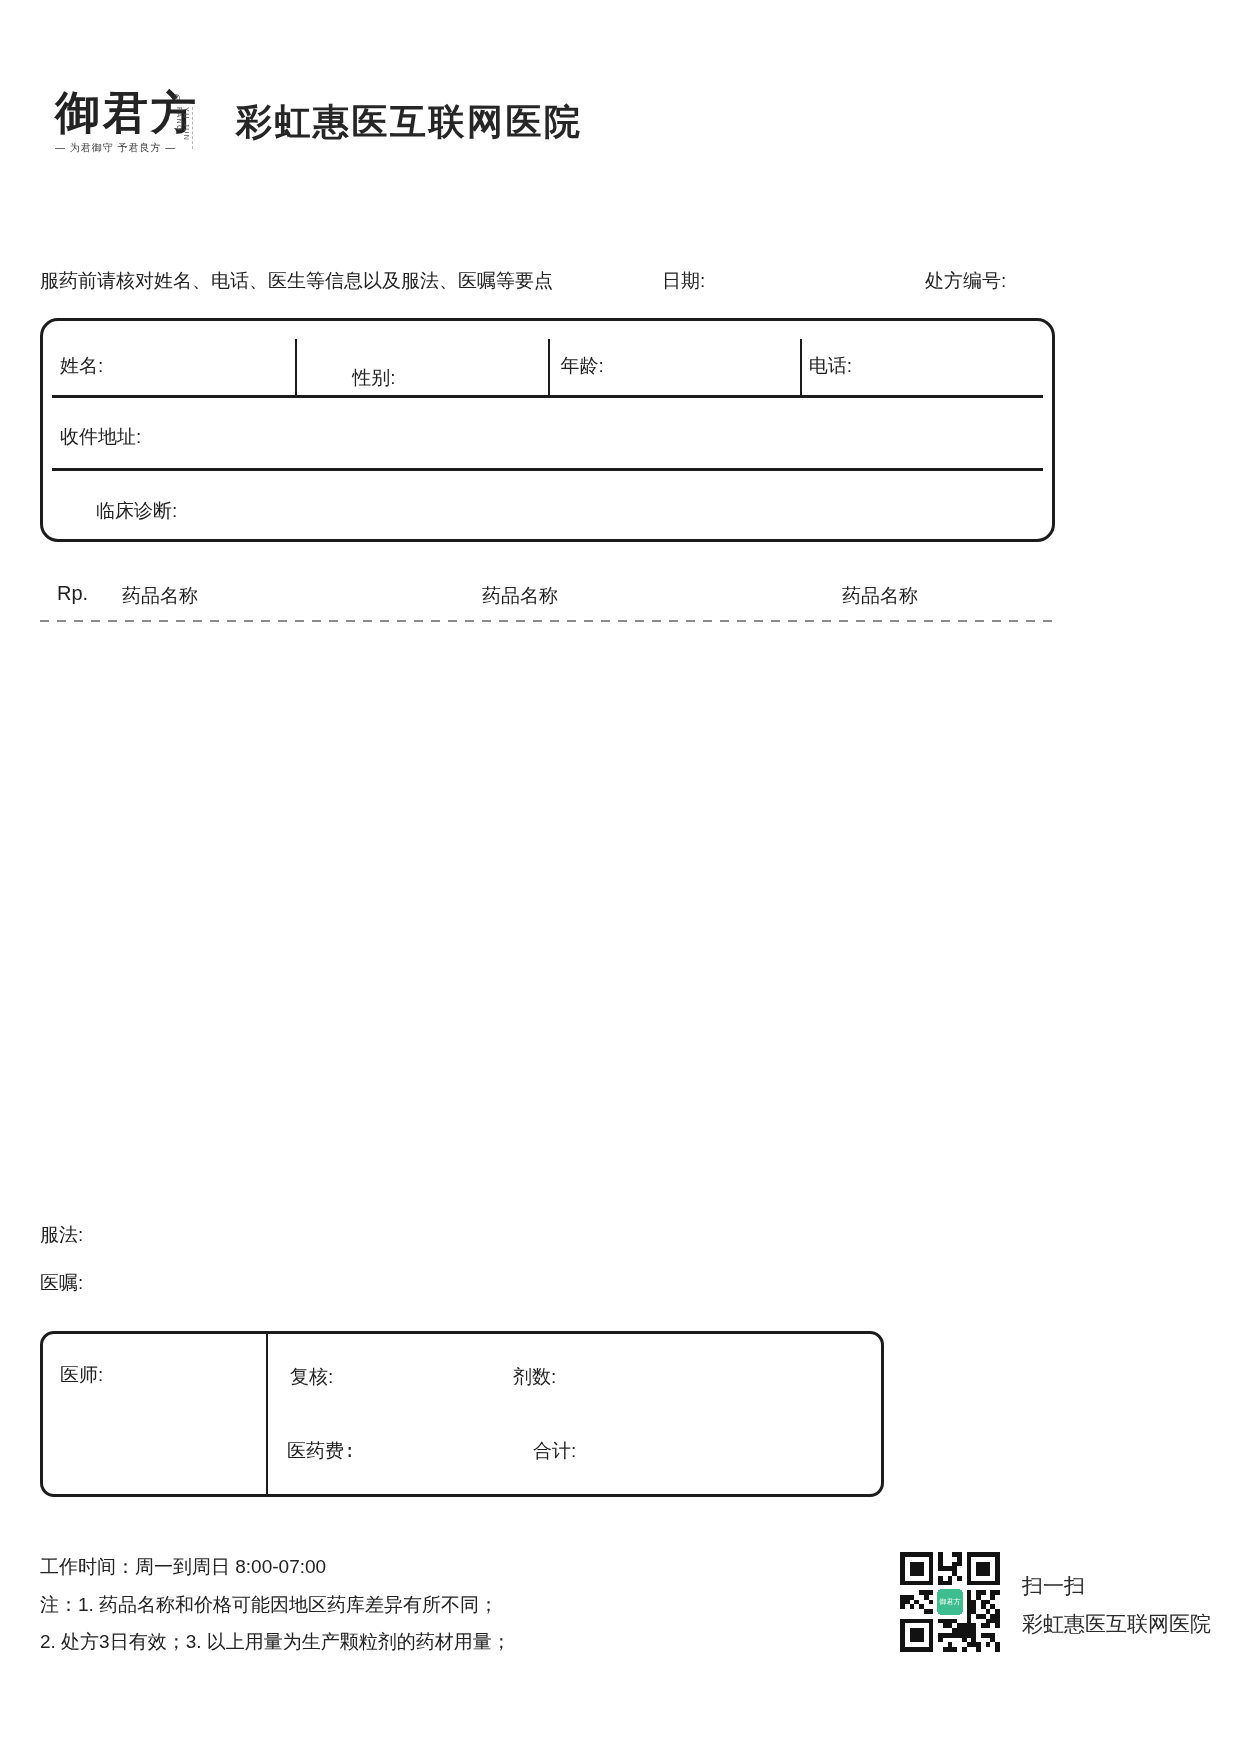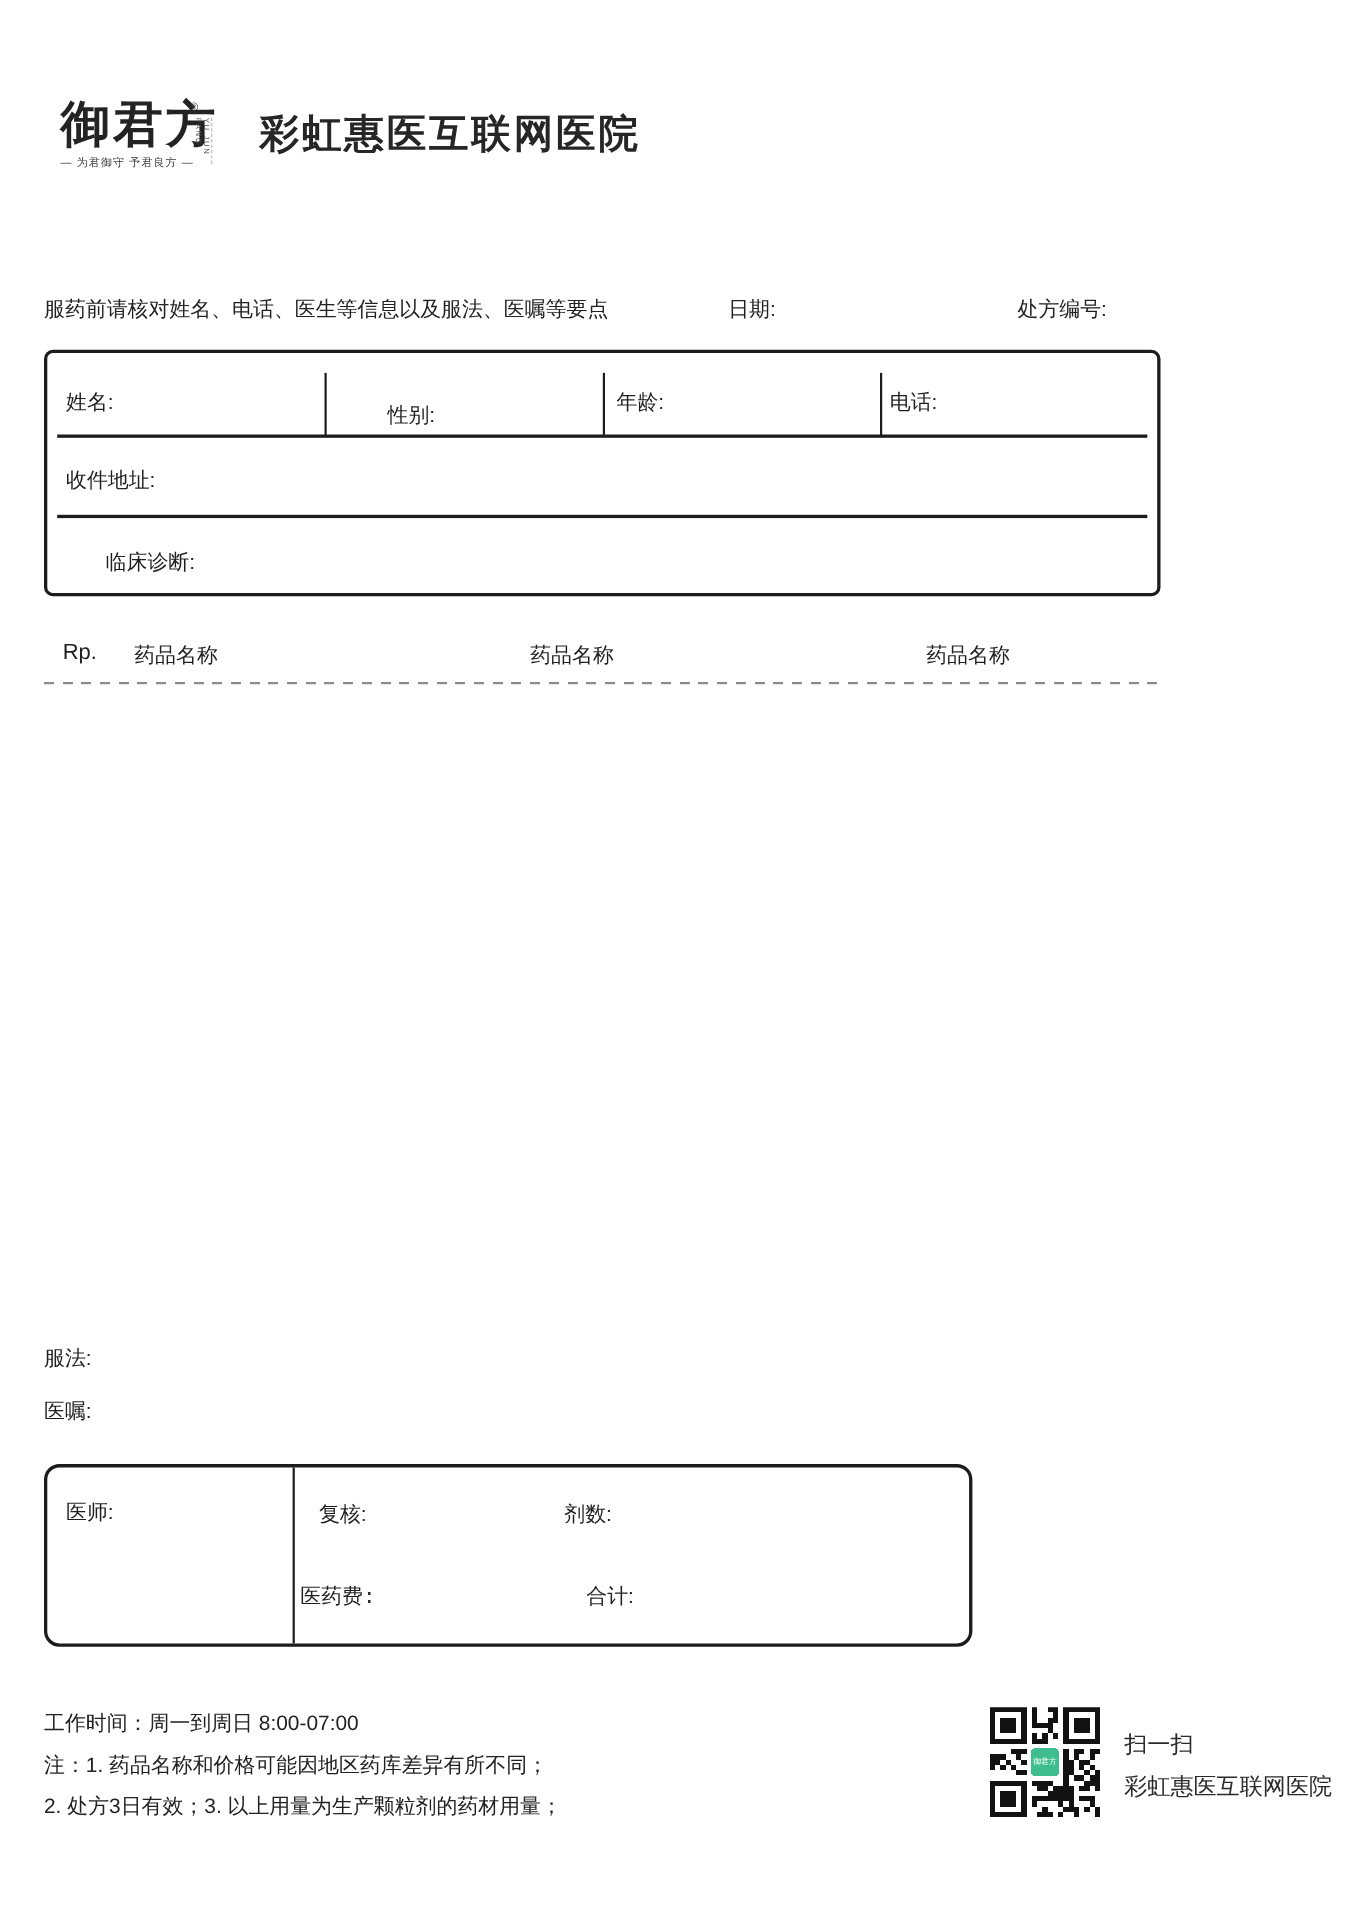--- a/index.html
+++ b/index.html
@@ -42,21 +42,21 @@
   }
 
   
   .notice-text { left:40px; top:268px; font-size:19px; color:#222; }
   .date-label { left:662px; top:268px; font-size:19px; color:#222; }
   .rx-number-label { left:925px; top:268px; font-size:19px; color:#222; }
 
   
   .patient-box {
     left:40px; top:318px; width:1015px; height:224px;
-    border:3px solid #1c1c1c; border-radius:8px;
+    border:3px solid #1c1c1c; border-radius:18px;
     background:#fff;
   }
   .patient-box .vdiv {
     position:absolute; top:18px; height:58px; width:2px; background:#1c1c1c;
   }
   .vdiv.d1 { left:25%; } .vdiv.d2 { left:50%; } .vdiv.d3 { left:75%; }
   .patient-box .hline {
     position:absolute; left:9px; right:9px; height:2.5px; background:#1c1c1c;
   }
   .hline.h1 { top:74px; } .hline.h2 { top:147px; }
@@ -89,21 +89,21 @@
     left:40px; top:1331px; width:844px; height:166px;
     border:3px solid #1c1c1c; border-radius:14px; background:#fff;
   }
   .signoff-box .vdiv-full {
     position:absolute; left:223px; top:0; bottom:0; width:2px; background:#1c1c1c;
   }
   .signoff-box .lbl { position:absolute; font-size:19px; color:#1f1f1f; white-space:nowrap; }
   .lbl.doctor { left:17px; top:28px; }
   .lbl.review { left:247px; top:30px; }
   .lbl.dose { left:470px; top:30px; }
-  .lbl.fee { left:230px; top:104px;font-family:Liberation Mono, monospace; }
+  .lbl.fee { left:244px; top:104px;font-family:Liberation Mono, monospace; }
   .lbl.total { left:470px; top:104px;margin-left:20px; }
 
   
   .work-hours { left:40px; top:1554px; font-size:19px; color:#222; }
   .note-1 { left:40px; top:1592px; font-size:19px; color:#222; }
   .note-2 { left:40px; top:1629px; font-size:19px; color:#222; }
 
   .qr-code { left:900px; top:1552px; width:100px; height:100px; }
   .qr-code svg { width:100%; height:100%; shape-rendering:crispEdges; }
   .qr-scan-text { left:1022px; top:1572px; font-size:21px; color:#2a2a2a; }

